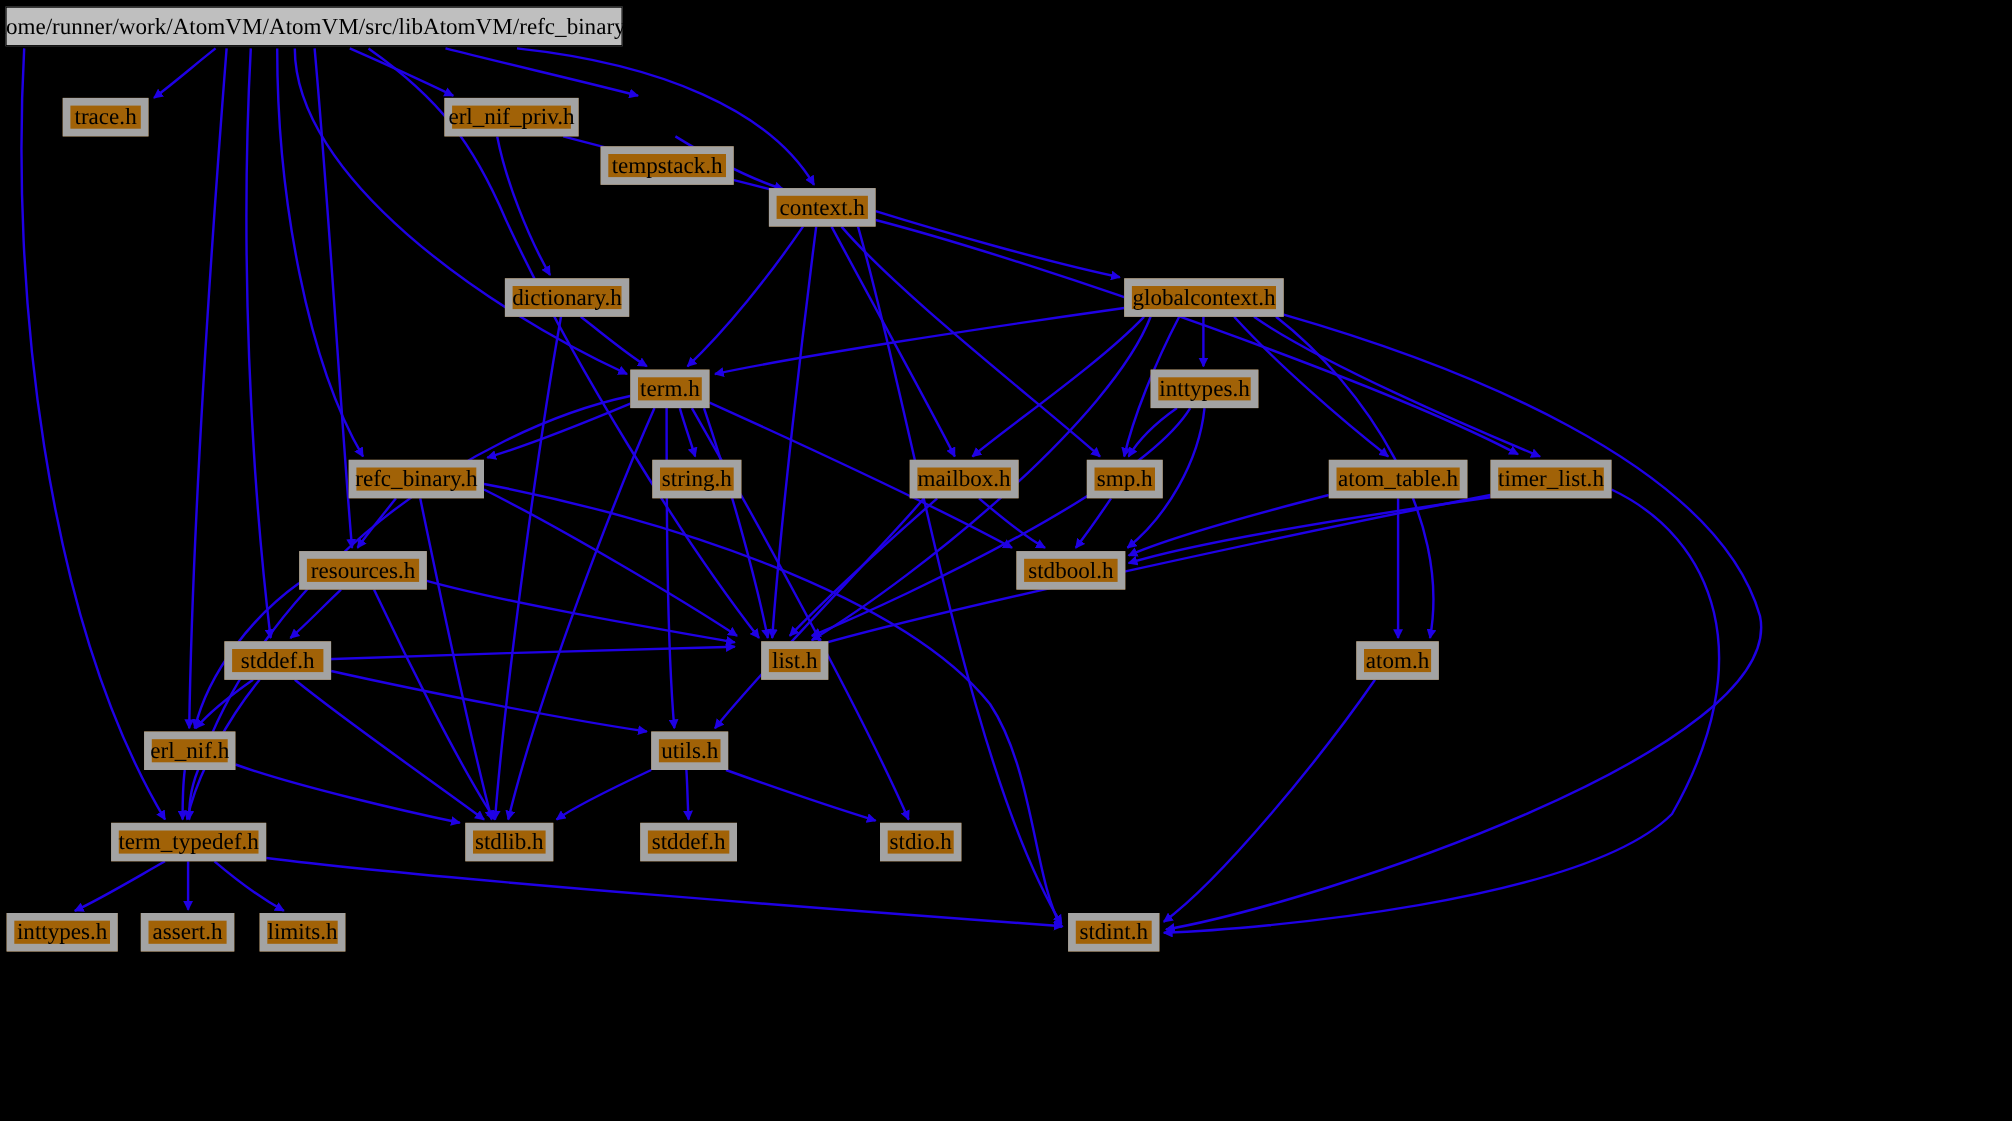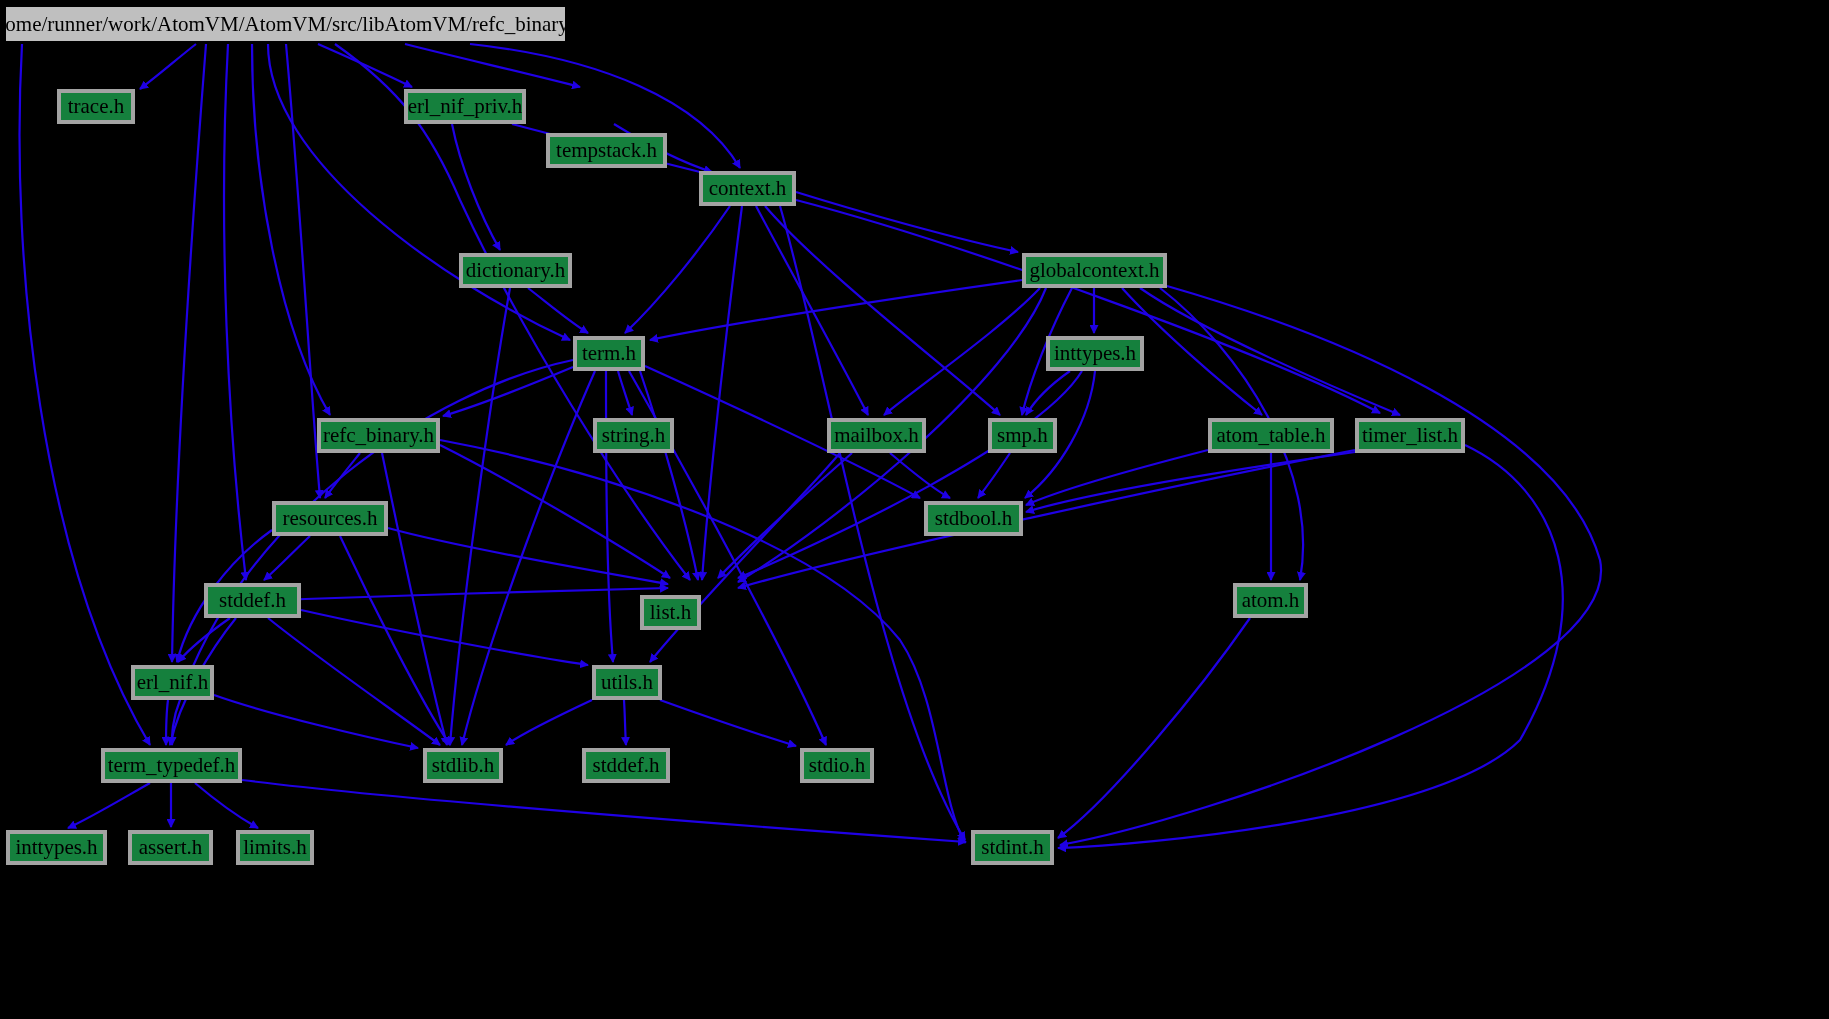--- a/index.html
+++ b/index.html
@@ -18,22 +18,22 @@
   svg.edges {
     position: absolute;
     left: 0; top: 0;
     width: 1829px;
     height: 1019px;
     pointer-events: none;
   }
   .node {
     position: absolute;
     box-sizing: border-box;
-    background: #15803d;
-    border: 4px solid #a3a3a3;
+    background: #a16207;
+    border: 7px solid #a3a3a3;
     color: #000000;
     display: flex;
     align-items: center;
     justify-content: center;
     font-size: 21px;
     line-height: 1;
     white-space: nowrap;
     letter-spacing: 0px;
   }
   .node.root {
@@ -254,21 +254,21 @@
   </div>
   <div class="node" style="left:272px; top:501px; width:116px; height:35px;">
     <span>resources.h</span>
   </div>
   <div class="node" style="left:924px; top:501px; width:99px; height:35px;">
     <span>stdbool.h</span>
   </div>
   <div class="node" style="left:204px; top:583px; width:97px; height:35px;">
     <span>stddef.h</span>
   </div>
-  <div class="node" style="left:640px; top:583px; width:61px; height:35px;margin-top:12px;">
+  <div class="node" style="left:692px; top:583px; width:61px; height:35px;">
     <span>list.h</span>
   </div>
   <div class="node" style="left:1233px; top:583px; width:75px; height:35px;">
     <span>atom.h</span>
   </div>
   <div class="node" style="left:131px; top:665px; width:83px; height:35px;justify-content:center;">
     <span>erl_nif.h</span>
   </div>
   <div class="node" style="left:592px; top:665px; width:70px; height:35px;">
     <span>utils.h</span>

